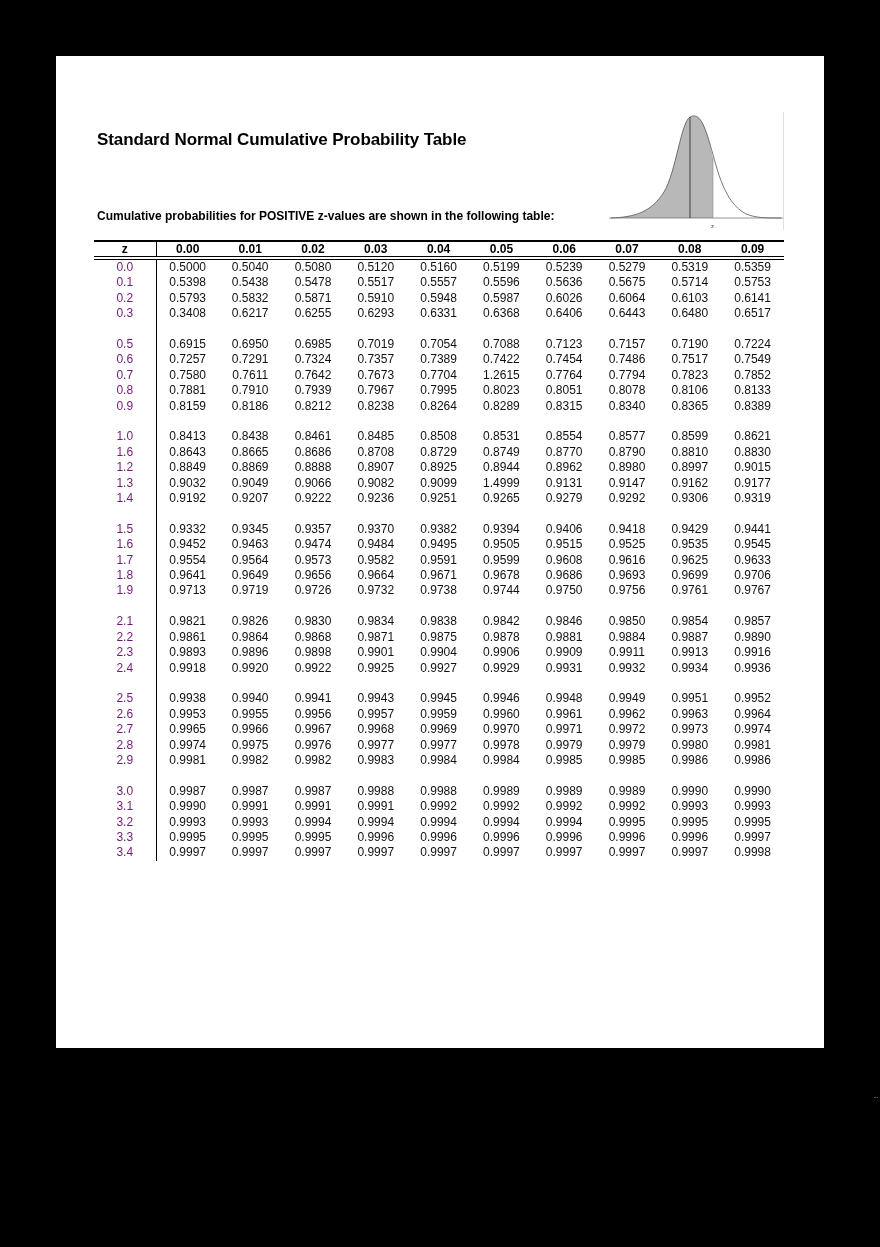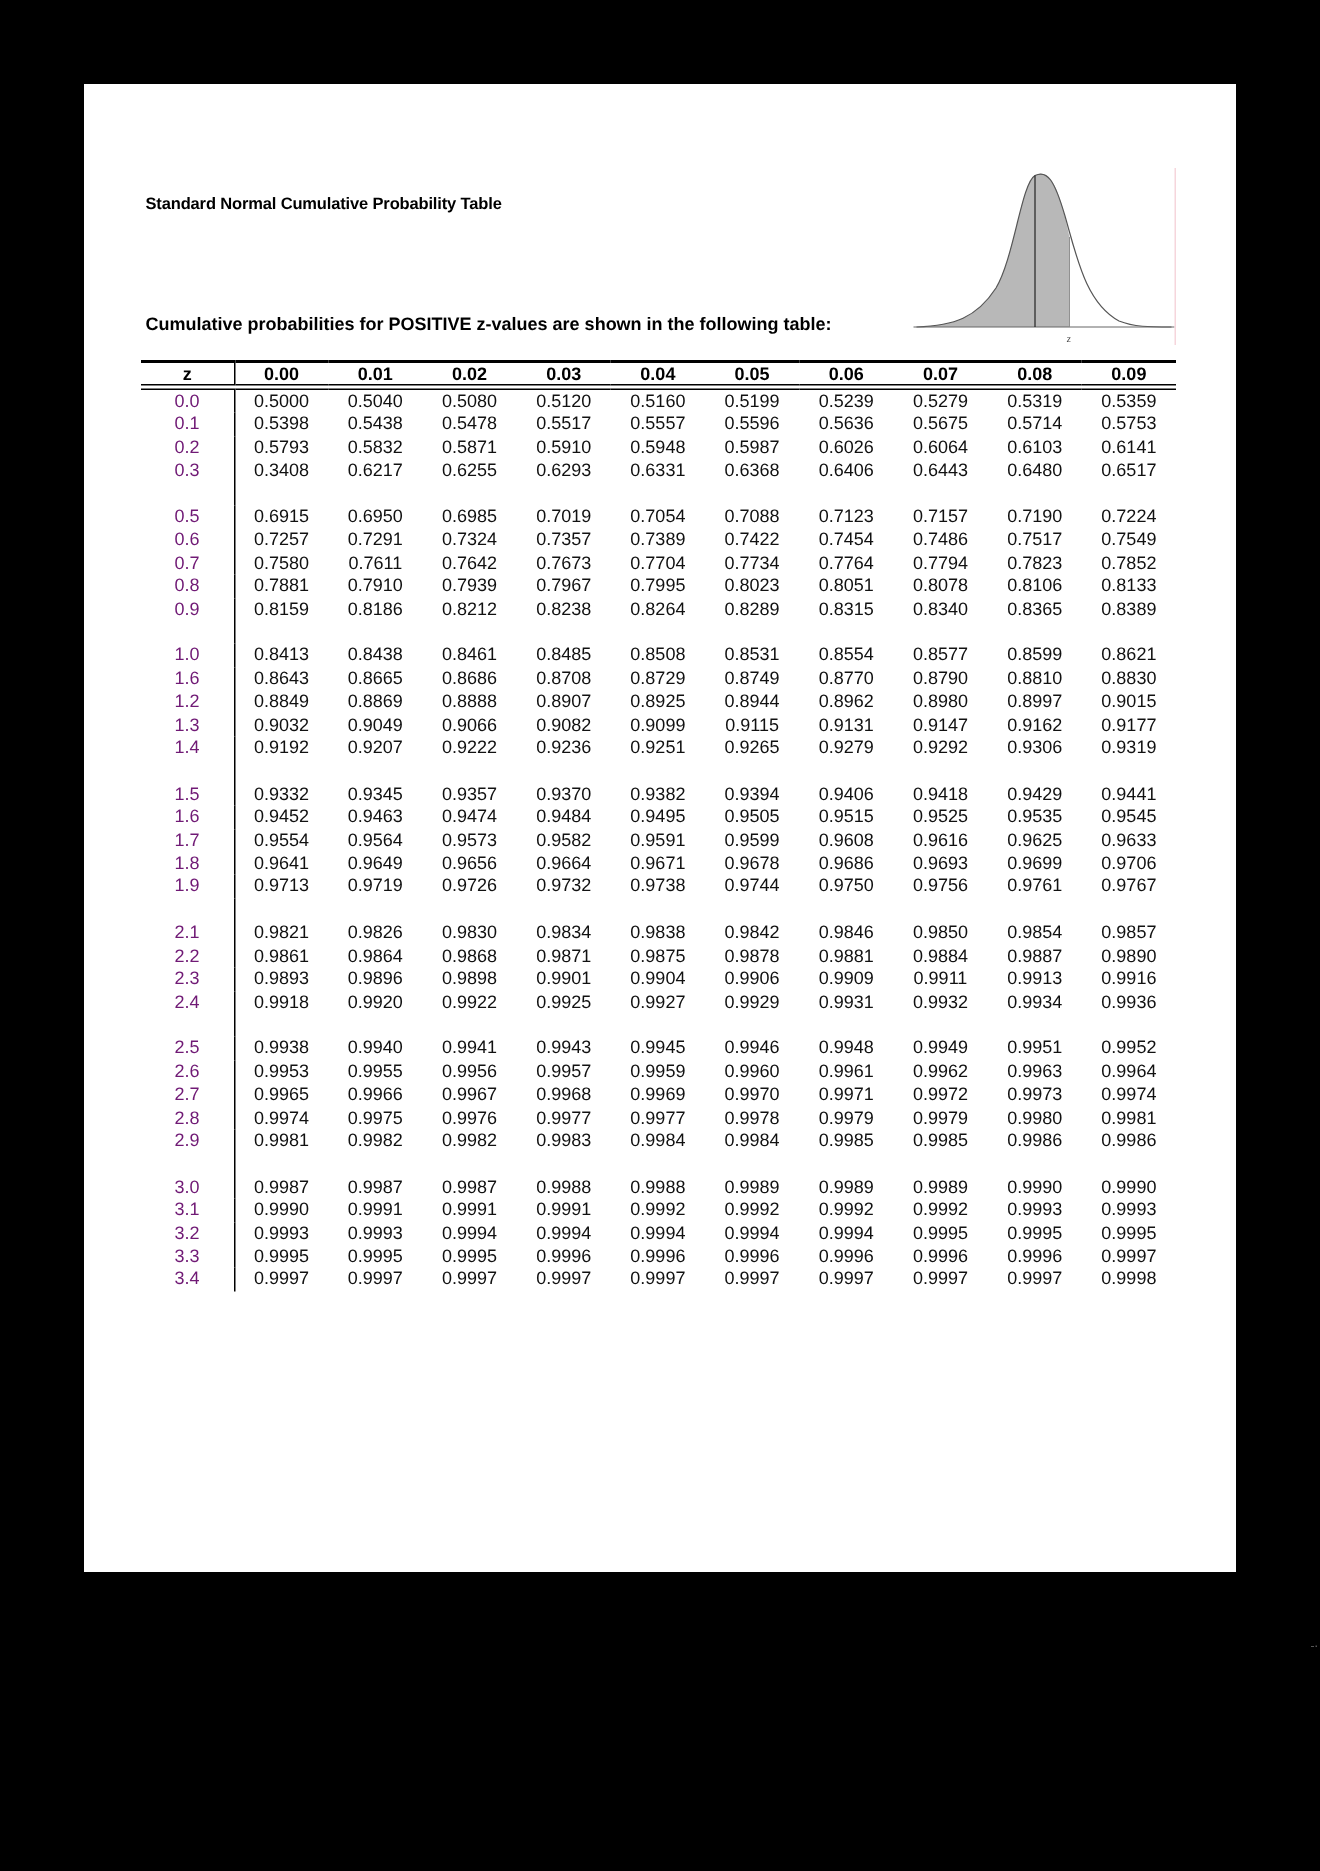--- a/index.html
+++ b/index.html
@@ -19,21 +19,21 @@
       left: 56px;
       top: 56px;
       width: 768px;
       height: 992px;
       background: #ffffff;
     }
     .title {
       position: absolute;
       left: 41px;
       top: 74px;
-      font-size: 11px;
+      font-size: 17px;
       font-weight: bold;
       color: #000;
       letter-spacing: -0.1px;
       white-space: nowrap;
     }
     .subtitle {
       position: absolute;
       left: 41px;
       top: 153px;
       font-size: 12px;
@@ -251,21 +251,21 @@
             <td>0.7517</td>
             <td>0.7549</td>
           </tr>
           <tr>
             <td class="zcell">0.7</td>
             <td>0.7580</td>
             <td>0.7611</td>
             <td>0.7642</td>
             <td>0.7673</td>
             <td>0.7704</td>
-            <td>0.7734</td>
+            <td>1.2615</td>
             <td>0.7764</td>
             <td>0.7794</td>
             <td>0.7823</td>
             <td>0.7852</td>
           </tr>
           <tr>
             <td class="zcell">0.8</td>
             <td>0.7881</td>
             <td>0.7910</td>
             <td>0.7939</td>
@@ -342,21 +342,21 @@
             <td>0.8997</td>
             <td>0.9015</td>
           </tr>
           <tr>
             <td class="zcell">1.3</td>
             <td>0.9032</td>
             <td>0.9049</td>
             <td>0.9066</td>
             <td>0.9082</td>
             <td>0.9099</td>
-            <td>0.9115</td>
+            <td>1.4999</td>
             <td>0.9131</td>
             <td>0.9147</td>
             <td>0.9162</td>
             <td>0.9177</td>
           </tr>
           <tr>
             <td class="zcell">1.4</td>
             <td>0.9192</td>
             <td>0.9207</td>
             <td>0.9222</td>

